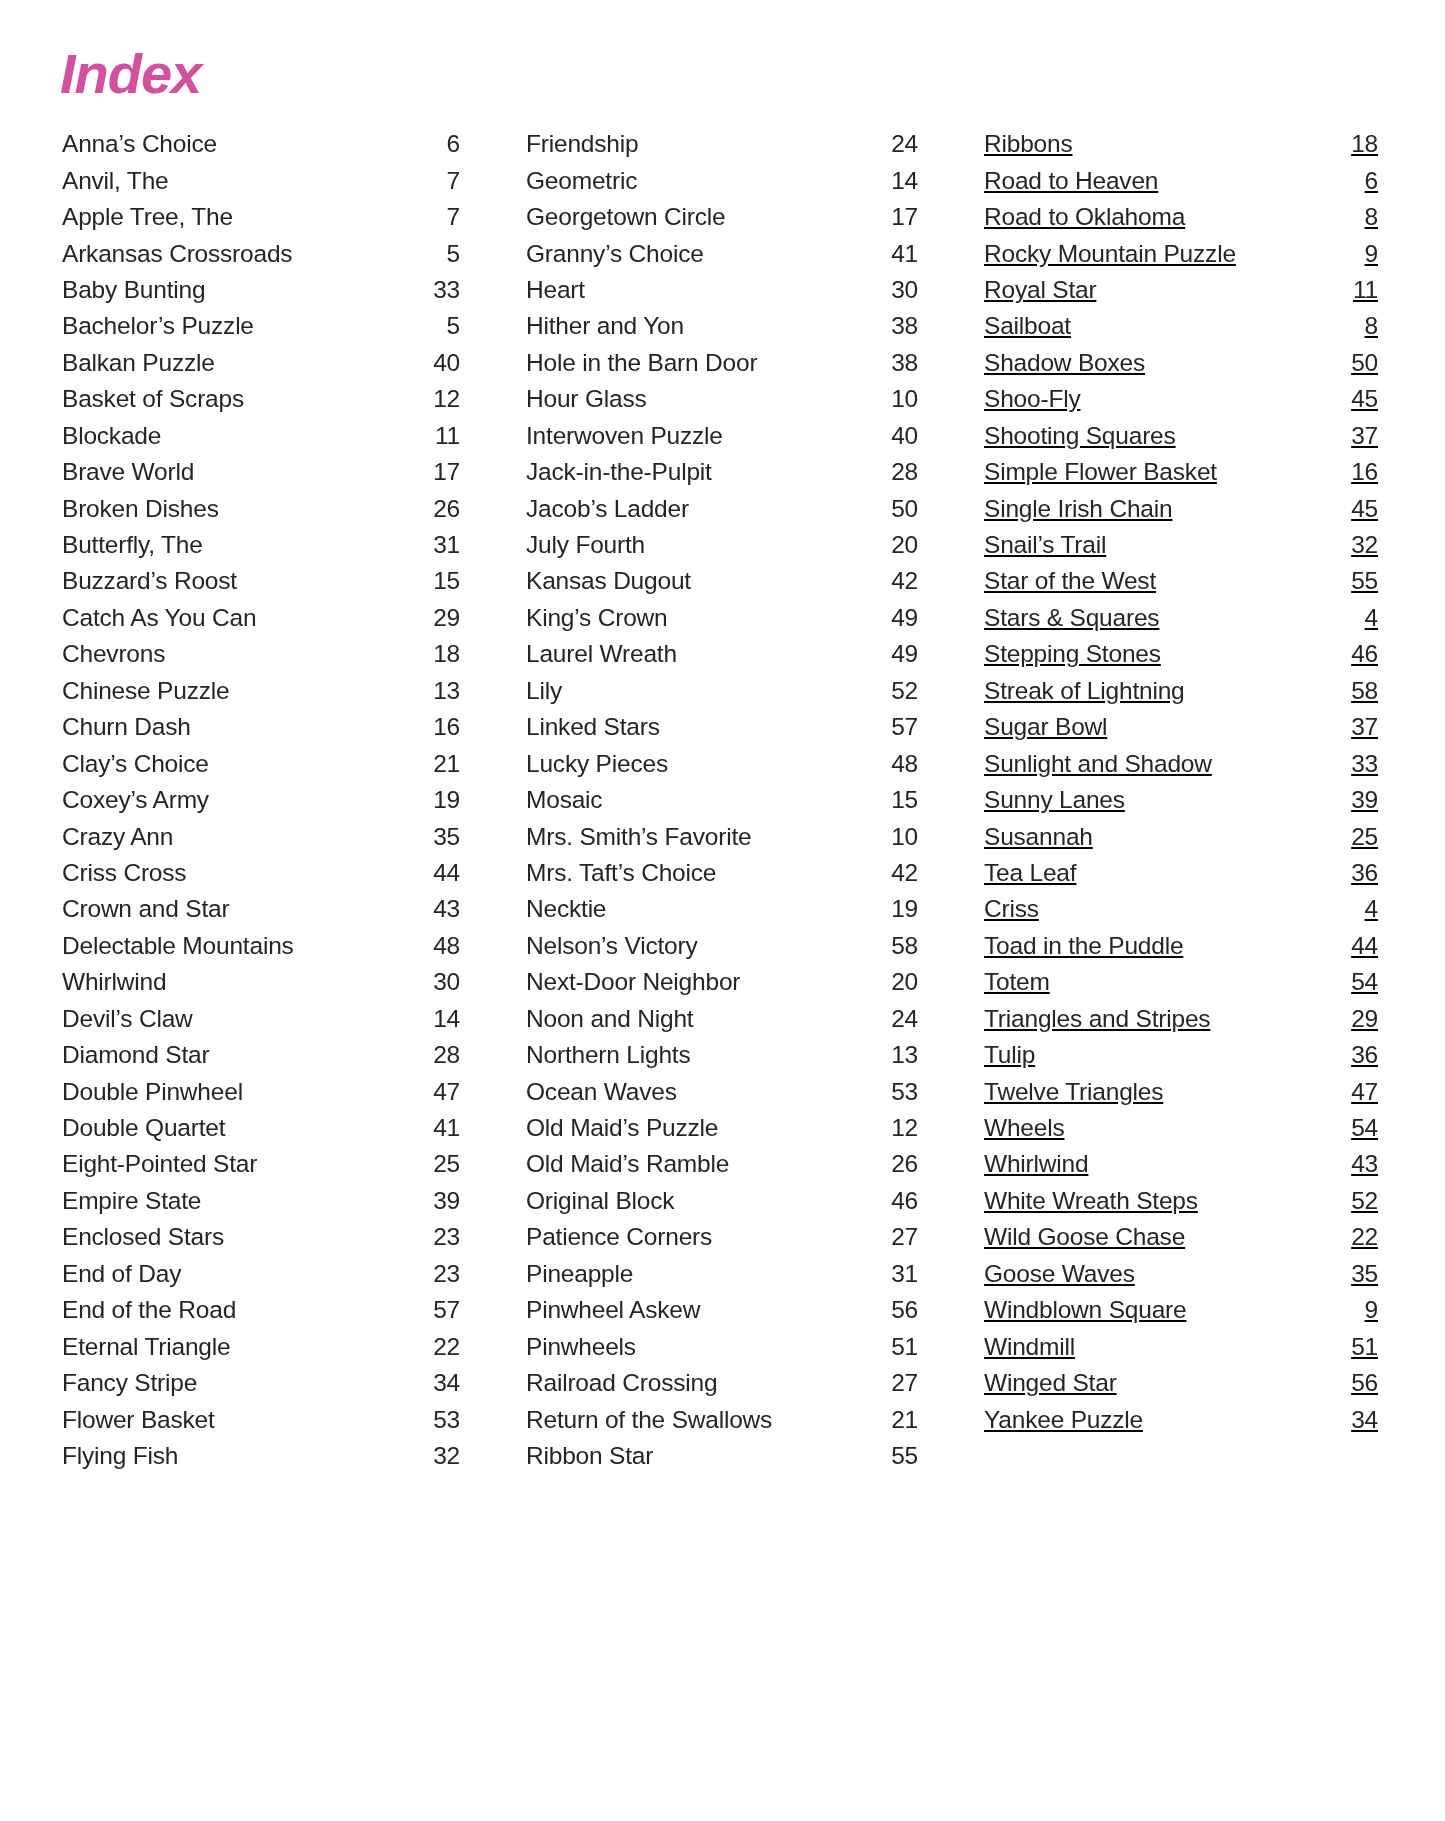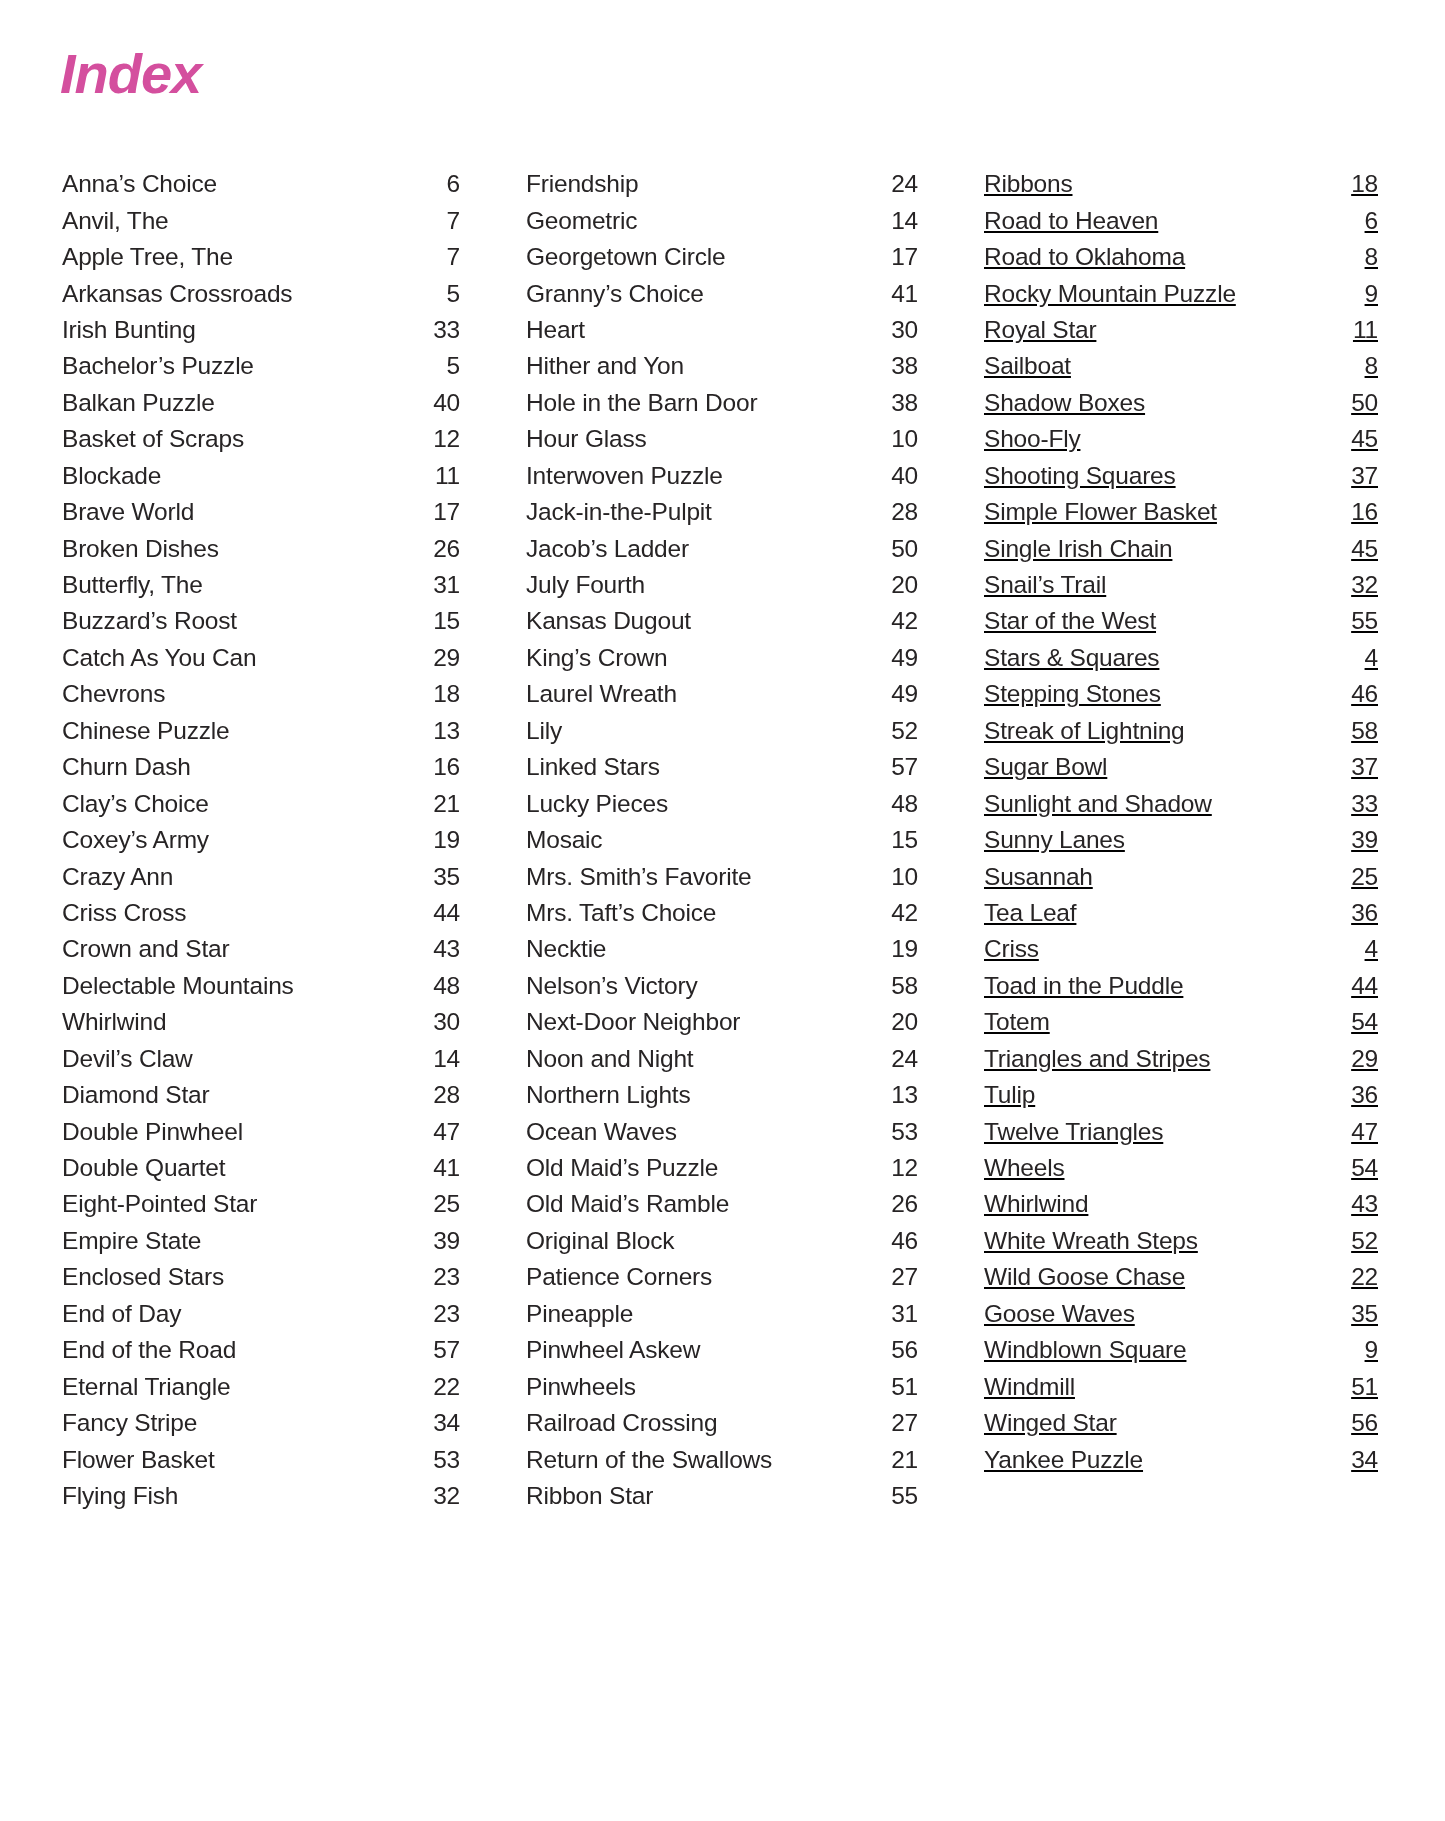--- a/index.html
+++ b/index.html
@@ -33,21 +33,20 @@
     letter-spacing: -1px;
   }
   .cols {
     position: absolute;
     left: 62px;
     top: 126px;
     display: flex;
   }
   .col {
     display: block;
-    margin-top: 40px;
   }
   .col-1 { width: 398px; margin-right: 66px; }
   .col-2 { width: 392px; margin-right: 66px; }
   .col-3 { width: 394px; text-decoration: underline; }
   .row {
     height: 36.45px;
     display: flex;
     justify-content: space-between;
     align-items: center;
     font-size: 24.5px;
@@ -80,21 +79,21 @@
         </div>
         <div class="row">
           <span class="entry-name">Apple Tree, The</span>
           <span class="entry-page">7</span>
         </div>
         <div class="row">
           <span class="entry-name">Arkansas Crossroads</span>
           <span class="entry-page">5</span>
         </div>
         <div class="row">
-          <span class="entry-name">Irish Bunting</span>
+          <span class="entry-name">Baby Bunting</span>
           <span class="entry-page">33</span>
         </div>
         <div class="row">
           <span class="entry-name">Bachelor’s Puzzle</span>
           <span class="entry-page">5</span>
         </div>
         <div class="row">
           <span class="entry-name">Balkan Puzzle</span>
           <span class="entry-page">40</span>
         </div>

